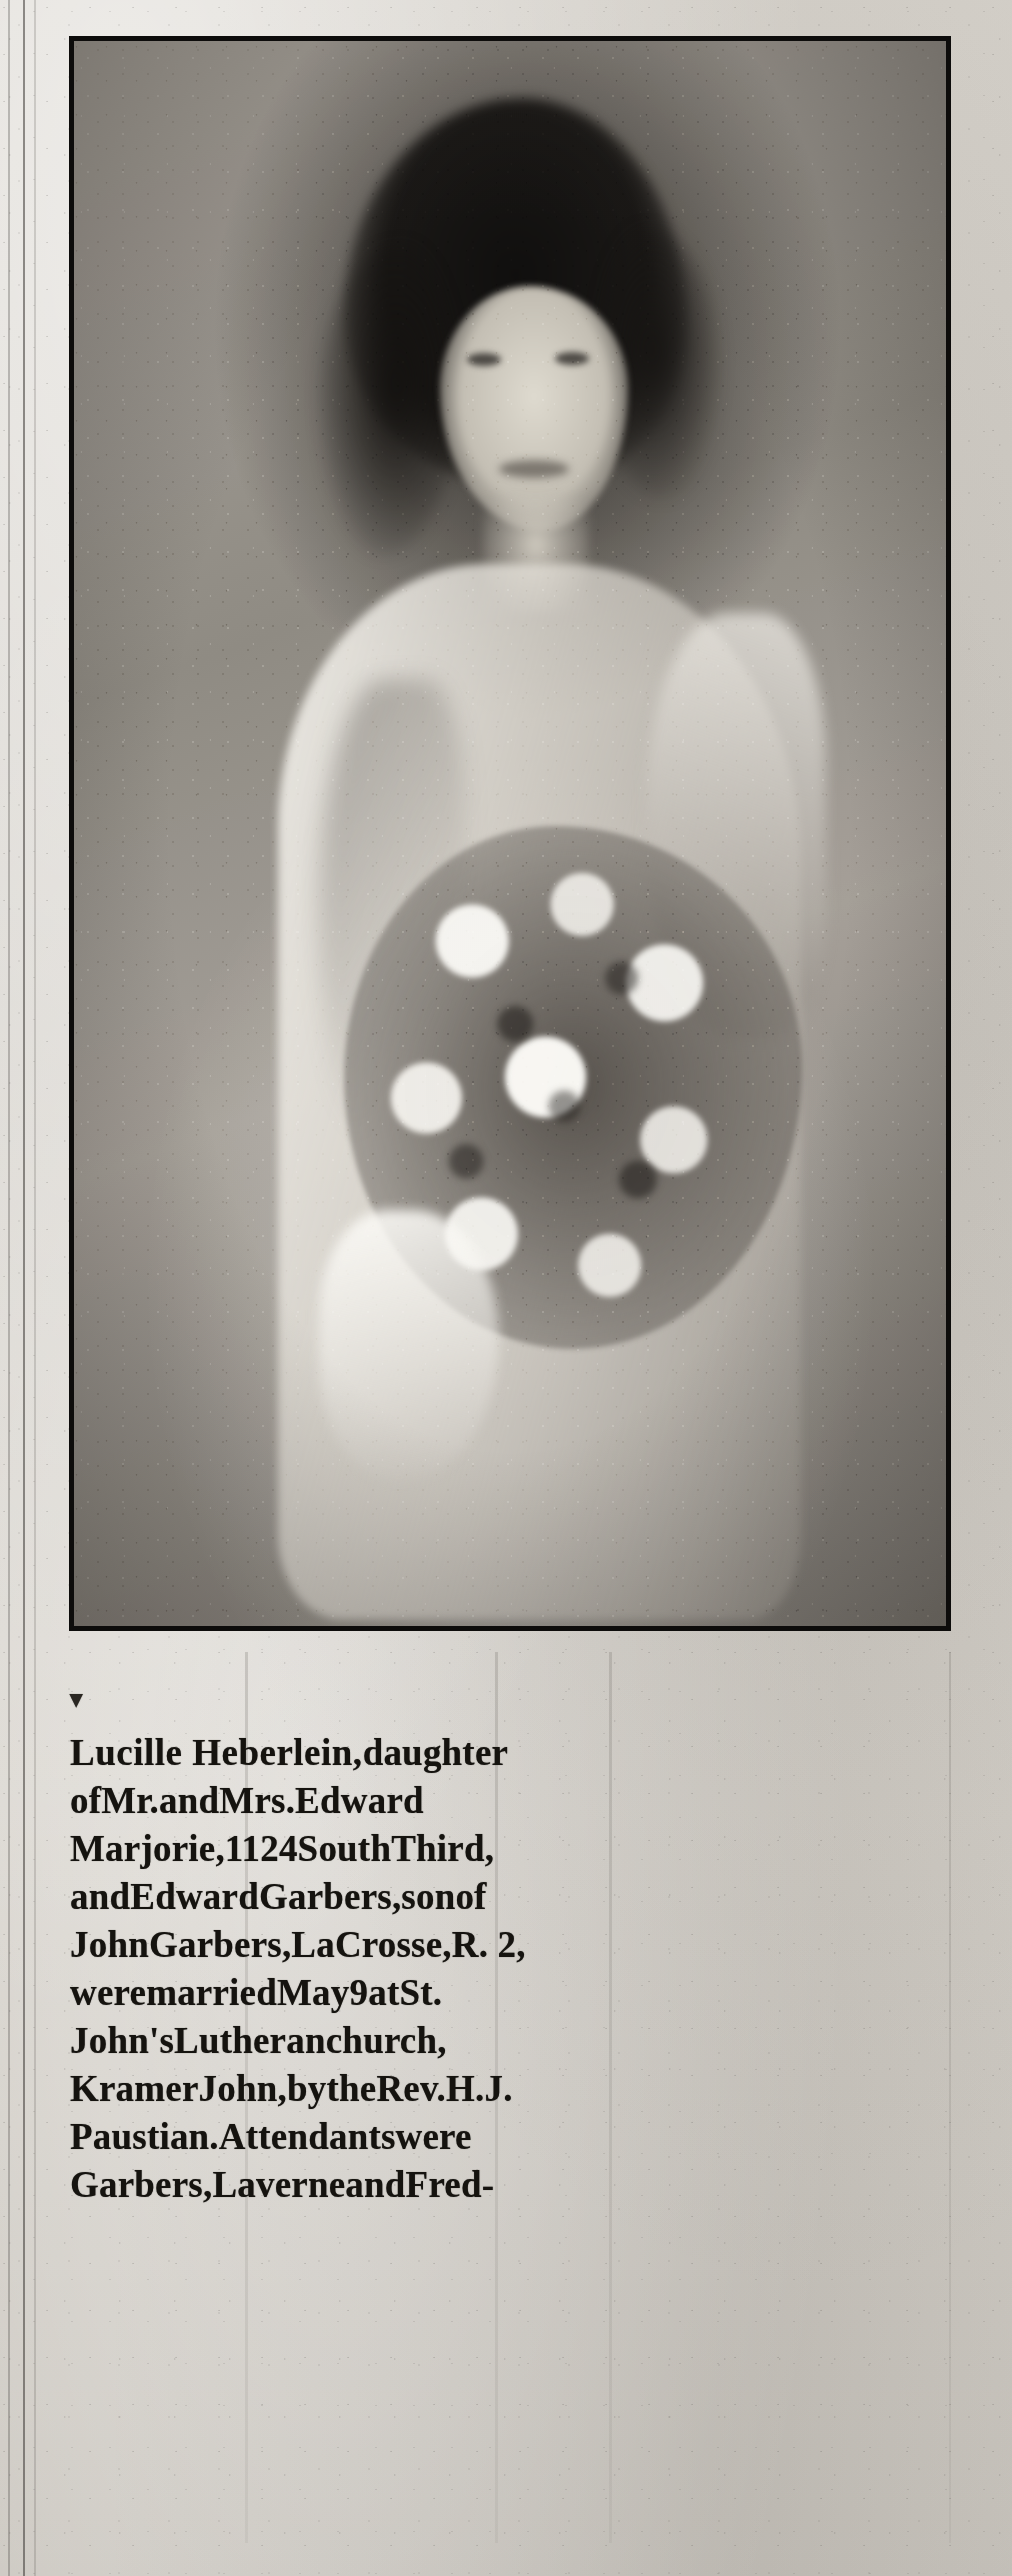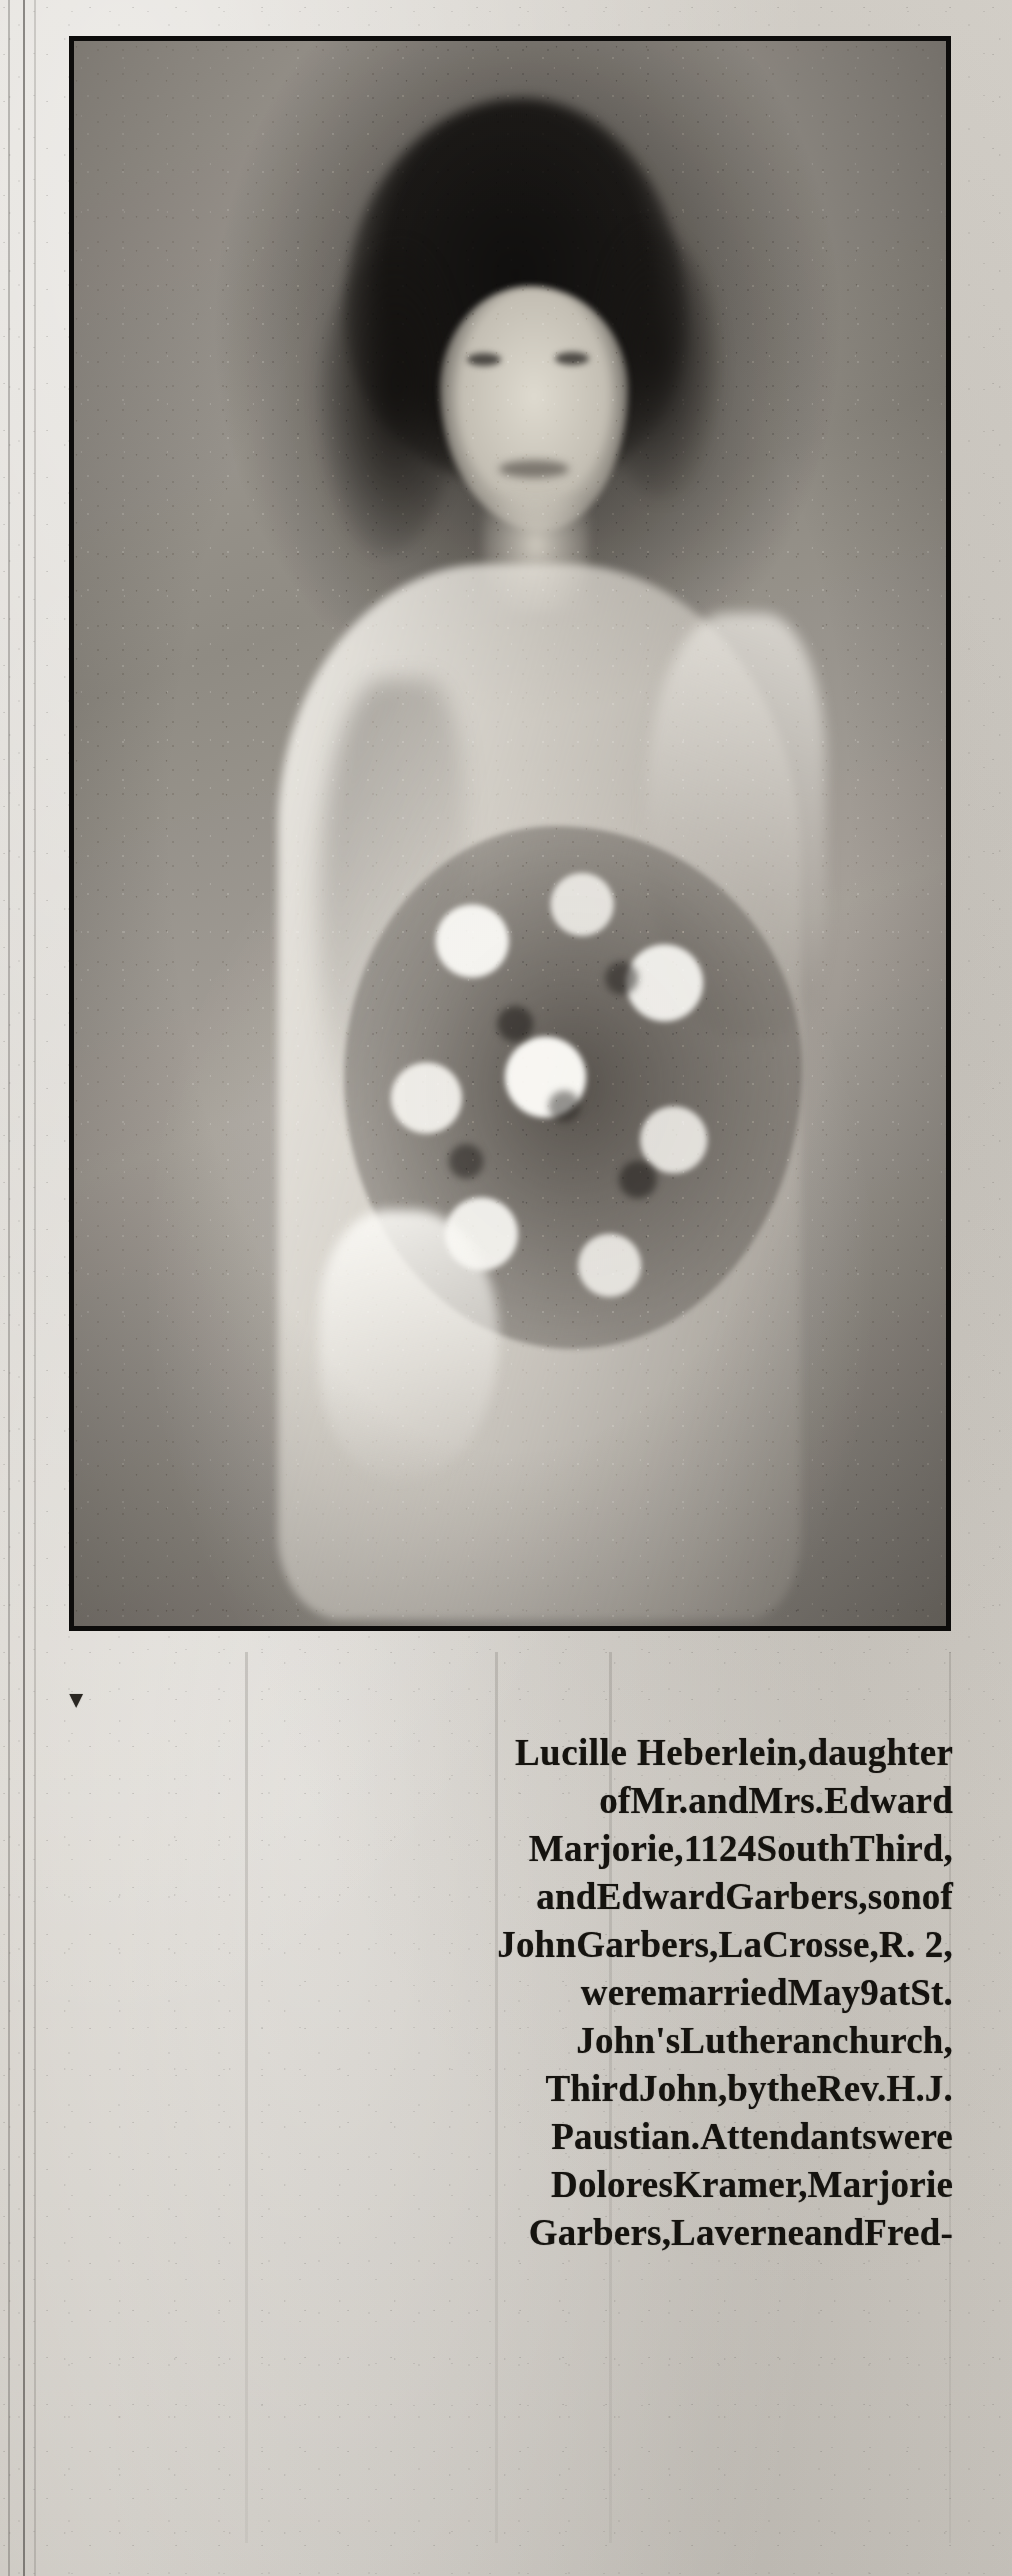--- a/index.html
+++ b/index.html
@@ -265,21 +265,21 @@
   }
   .caption p {
     margin: 0;
   }
   .cap-line {
     display: block;
     white-space: nowrap;
   }
   .cap-line.justify {
     display: flex;
-    justify-content: flex-end;
+    justify-content: flex-start;
   }
   .cap-line.justify > span { white-space: pre; }
 </style>
 </head>
 <body>
 
 <div id="clipping">
 
   <div class="paper-grain"></div>
   <div class="speckle"></div>
@@ -354,39 +354,34 @@
         <span>9</span>
         <span>at</span>
         <span>St.</span>
       </span>
       <span class="cap-line justify">
         <span>John's</span>
         <span>Lutheran</span>
         <span>church,</span>
       </span>
       <span class="cap-line justify">
-        <span>Third</span>
+        <span>Kramer</span>
         <span>John,</span>
         <span>by</span>
         <span>the</span>
         <span>Rev.</span>
         <span>H.</span>
         <span>J.</span>
       </span>
       <span class="cap-line justify">
         <span>Paustian.</span>
         <span>Attendants</span>
         <span>were</span>
       </span>
       <span class="cap-line justify">
-        <span>Dolores</span>
-        <span>Kramer,</span>
-        <span>Marjorie</span>
-      </span>
-      <span class="cap-line justify">
         <span>Garbers,</span>
         <span>Laverne</span>
         <span>and</span>
         <span>Fred-</span>
       </span>
     </p>
   </div>
 
 </div>
 

